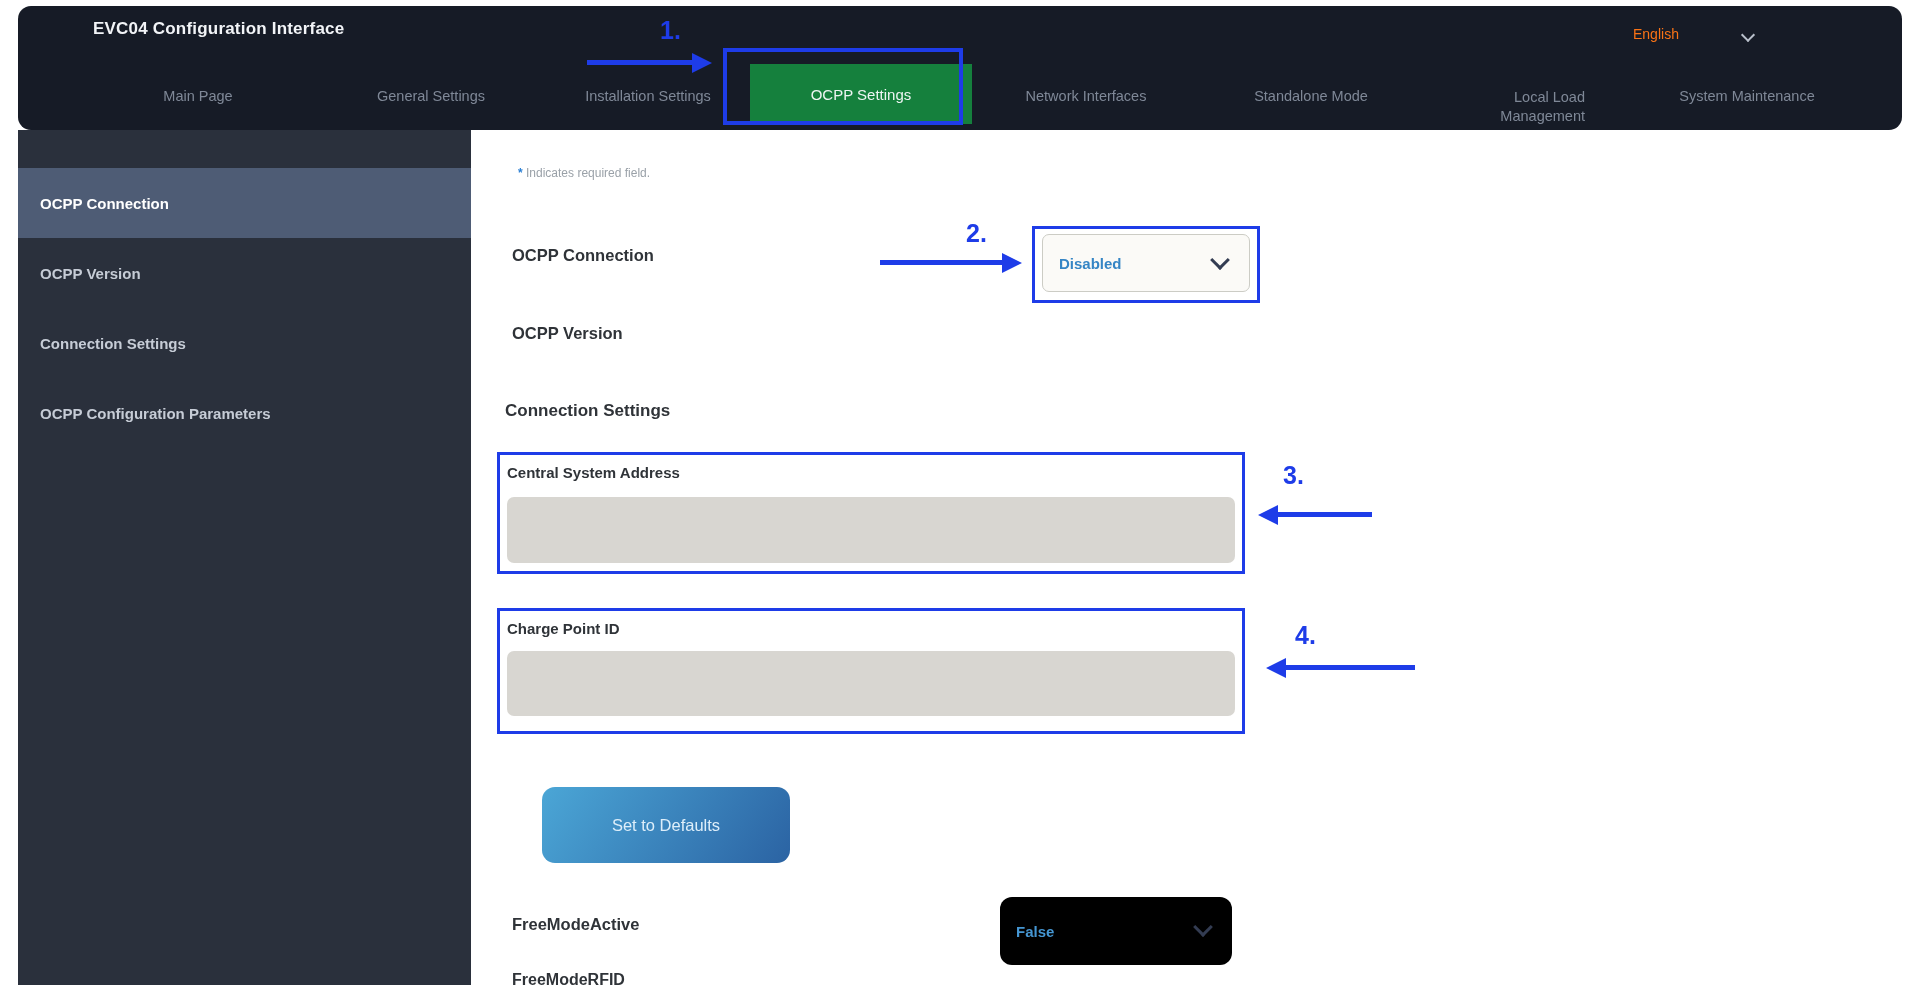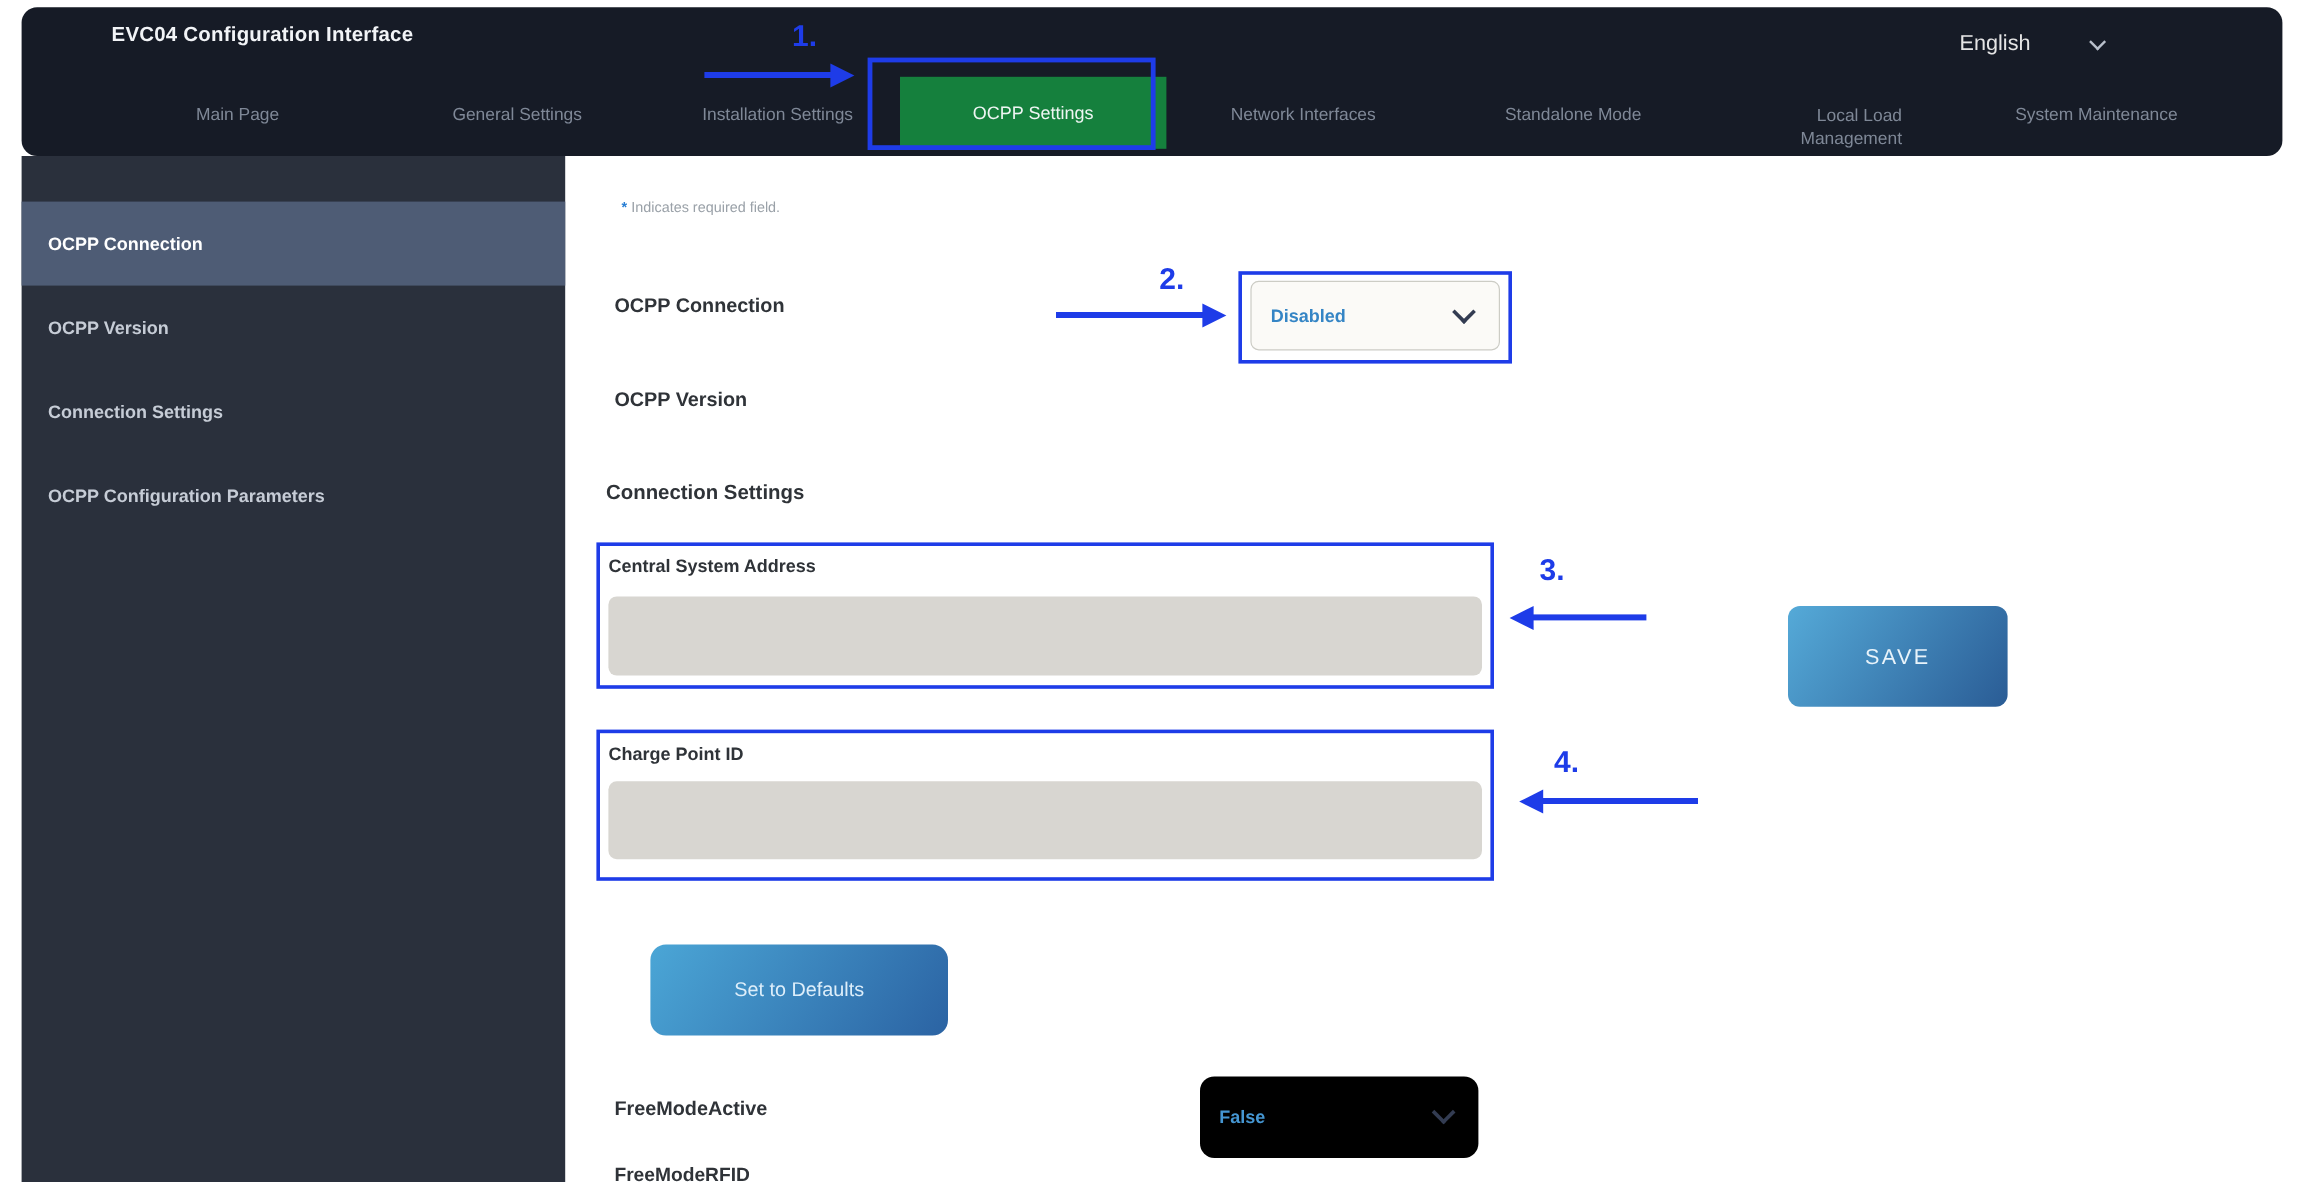--- a/index.html
+++ b/index.html
@@ -1,21 +1,21 @@
 <!DOCTYPE html>
 <html><head>
 <meta charset="utf-8">
 <style>
   html,body{margin:0;padding:0;background:#ffffff;}
   .stage{position:relative;width:1920px;height:997px;background:#ffffff;overflow:hidden;
          font-family:"Liberation Sans",sans-serif;}
   
   .header{position:absolute;left:18px;top:6px;width:1884px;height:124px;background:#161b26;border-radius:13px;}
   .app-title{position:absolute;left:75px;top:13px;color:#f2f4f7;font-size:17px;font-weight:bold;letter-spacing:.2px;}
-  .hdr-right{position:absolute;top:20px;height:22px;color:#e5e5e5;font-size:18px;}
+  .hdr-right{position:absolute;top:20px;height:22px;color:#f97316;font-size:14px;}
   .lang{left:1615px;width:70px;}
   .logout{left:1898px;width:70px;text-align:right;}
   .tab{position:absolute;top:82px;transform:translateX(-50%);color:#7f8897;font-size:14.5px;
        white-space:nowrap;cursor:default;}
   .tab.two-line{white-space:normal;width:124px;text-align:right;line-height:19px;top:82px;}
   .tab-active{position:absolute;left:732px;top:58px;width:222px;height:60px;background:#15803d;
        display:flex;align-items:center;justify-content:center;color:#eef5f3;font-size:15px;}
   
   .sidebar{position:absolute;left:18px;top:130px;width:453px;height:855px;background:#2a303c;}
   .side-item{position:absolute;left:18px;width:453px;height:70px;display:flex;align-items:center;
@@ -108,21 +108,20 @@
   <div class="field-label" style="left:512px;top:324px">OCPP Version</div>
 
   <div class="section-heading">Connection Settings</div>
 
   <div class="inner-label" style="left:507px;top:464px">Central System Address</div>
   <input class="text-input" style="left: 507px; top: 497px; width: 728px; height: 66px;" aria-label="Central System Address">
 
   <div class="inner-label" style="left:507px;top:620px">Charge Point ID</div>
   <input class="text-input" style="left: 507px; top: 651px; width: 728px; height: 65px;" aria-label="Charge Point ID">
 
-  <button class="btn-save">SAVE</button>
   <button class="btn-defaults">Set to Defaults</button>
 
   <div class="field-label" style="left:512px;top:915px">FreeModeActive</div>
   <div class="dd dd-gray" style="left:1000px;top:897px;width:232px;height:68px;background:#000000;border-radius:12px">
     <span class="dd-text" style="color:#4596d2">False</span>
     <span class="chev"></span>
   </div>
 
   <div class="clipped-label">FreeModeRFID</div>
 

